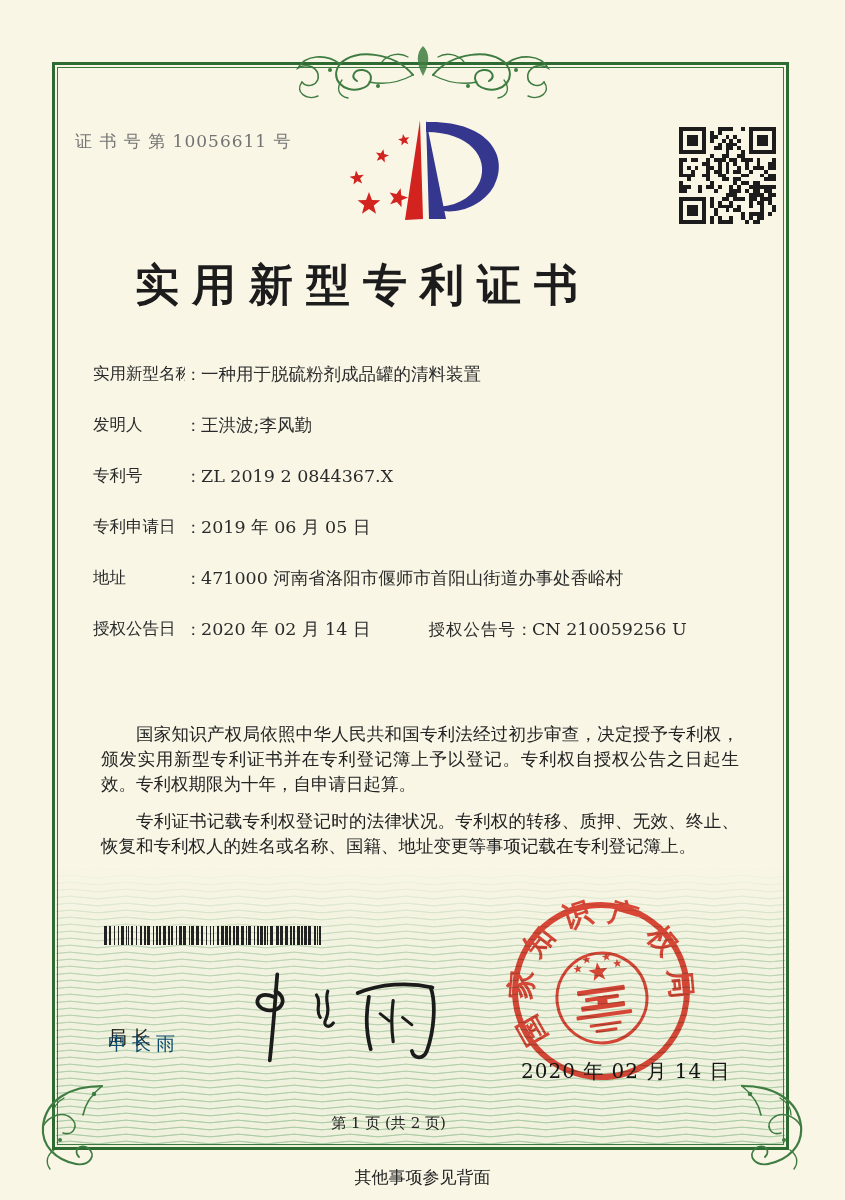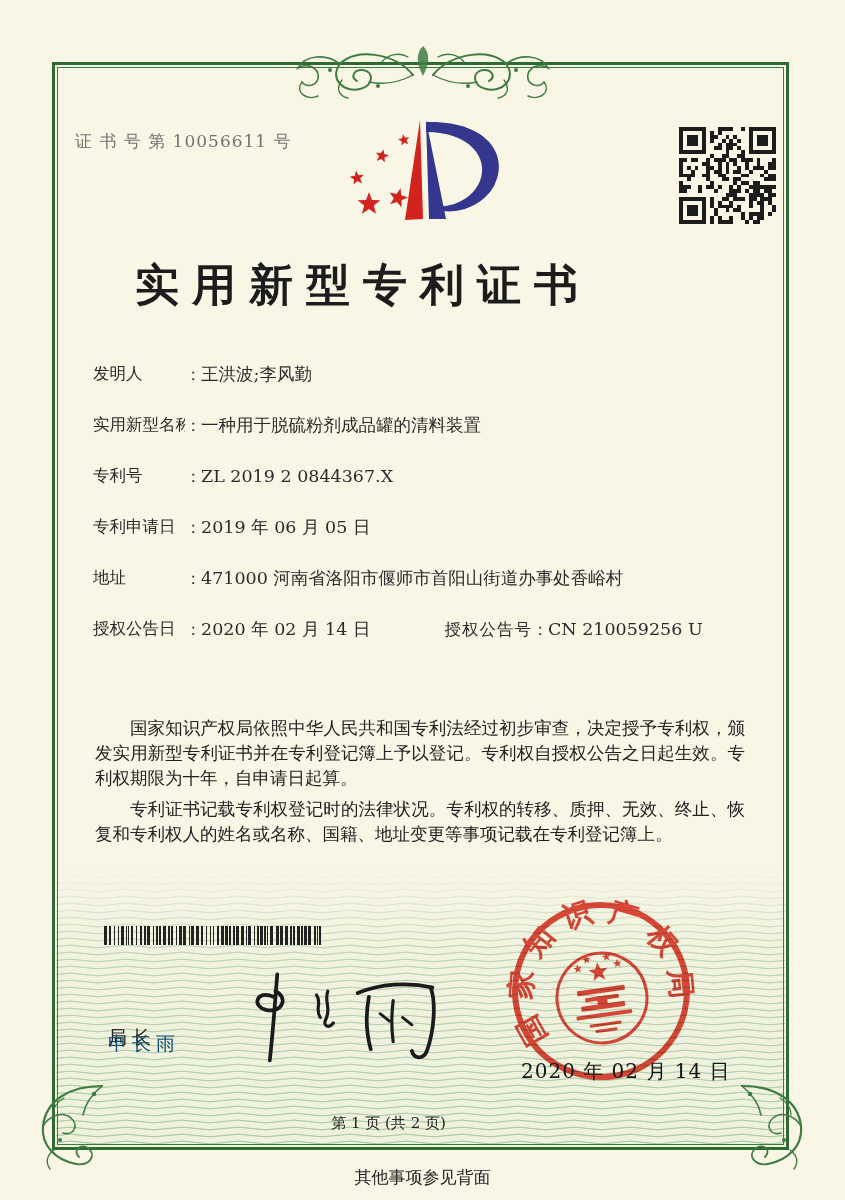--- a/index.html
+++ b/index.html
@@ -35,26 +35,26 @@
 
   .fields { left:93px; top:362px; width:660px; }
   .frow { margin:0 0 26px 0; font-size:17.5px; line-height:24px; white-space:nowrap; }
   .flabel {
     display:inline-block; width:92px; height:24px; overflow:hidden;
     text-align:justify; vertical-align:top; font-size:16.5px;
   }
   .flabel::after { content:""; display:inline-block; width:100%; }
   .fcolon { display:inline-block; width:16px; font-size:16.5px; }
   .fvalue { font-size:17.5px; }
-  .grant-pair { margin-left:74px;text-align:center; }
+  .grant-pair { margin-left:58px;text-align:center; }
   .grant-pair .glabel { font-size:16.5px; letter-spacing:1px; }
 
   .paras { left:90px; top:711px; width:660px; font-size:17.5px; line-height:25.2px;
            text-align:justify; color:#222; }
-  .paras p { margin:5px; text-indent:2em; }
+  .paras p { margin:11px; text-indent:2em; }
 
   .barcode { left:104px; top:926px; }
 
   .issuer-title { left:108px; top:994px;  font-size:19px; letter-spacing:5px; color:#1f1f1f;margin-top:31px; }
   .issuer-name  { left:108px; top:1031px; font-size:19px; letter-spacing:5px; color:#0c4a6e; }
 
   .sig { left:238px; top:968px; }
 
   .seal { left:506px; top:896px; mix-blend-mode:multiply; }
   .seal-date { left:521px; top:1058px; font-size:20px; color:#141414; letter-spacing:1px; }
@@ -447,24 +447,24 @@
     <rect x="13" y="24" width="1" height="1" fill="#1c1c1c"></rect>
     <rect x="17" y="24" width="1" height="1" fill="#1c1c1c"></rect>
     <rect x="19" y="24" width="1" height="1" fill="#1c1c1c"></rect>
     <rect x="20" y="24" width="1" height="1" fill="#1c1c1c"></rect>
   </svg>
 
 <div class="abs title">实用新型专利证书</div>
 
 <div class="abs fields">
   <div class="frow">
-    <span class="flabel">发明人</span><span class="fcolon">：</span><span class="fvalue">王洪波;李风勤</span>
+    <span class="flabel">实用新型名称</span><span class="fcolon">：</span><span class="fvalue">一种用于脱硫粉剂成品罐的清料装置</span>
   </div>
   <div class="frow">
-    <span class="flabel">实用新型名称</span><span class="fcolon">：</span><span class="fvalue">一种用于脱硫粉剂成品罐的清料装置</span>
+    <span class="flabel">发明人</span><span class="fcolon">：</span><span class="fvalue">王洪波;李风勤</span>
   </div>
   <div class="frow">
     <span class="flabel">专利号</span><span class="fcolon">：</span><span class="fvalue">ZL 2019 2 0844367.X</span>
   </div>
   <div class="frow">
     <span class="flabel">专利申请日</span><span class="fcolon">：</span><span class="fvalue">2019 年 06 月 05 日</span>
   </div>
   <div class="frow">
     <span class="flabel">地址</span><span class="fcolon">：</span><span class="fvalue">471000 河南省洛阳市偃师市首阳山街道办事处香峪村</span>
   </div>

